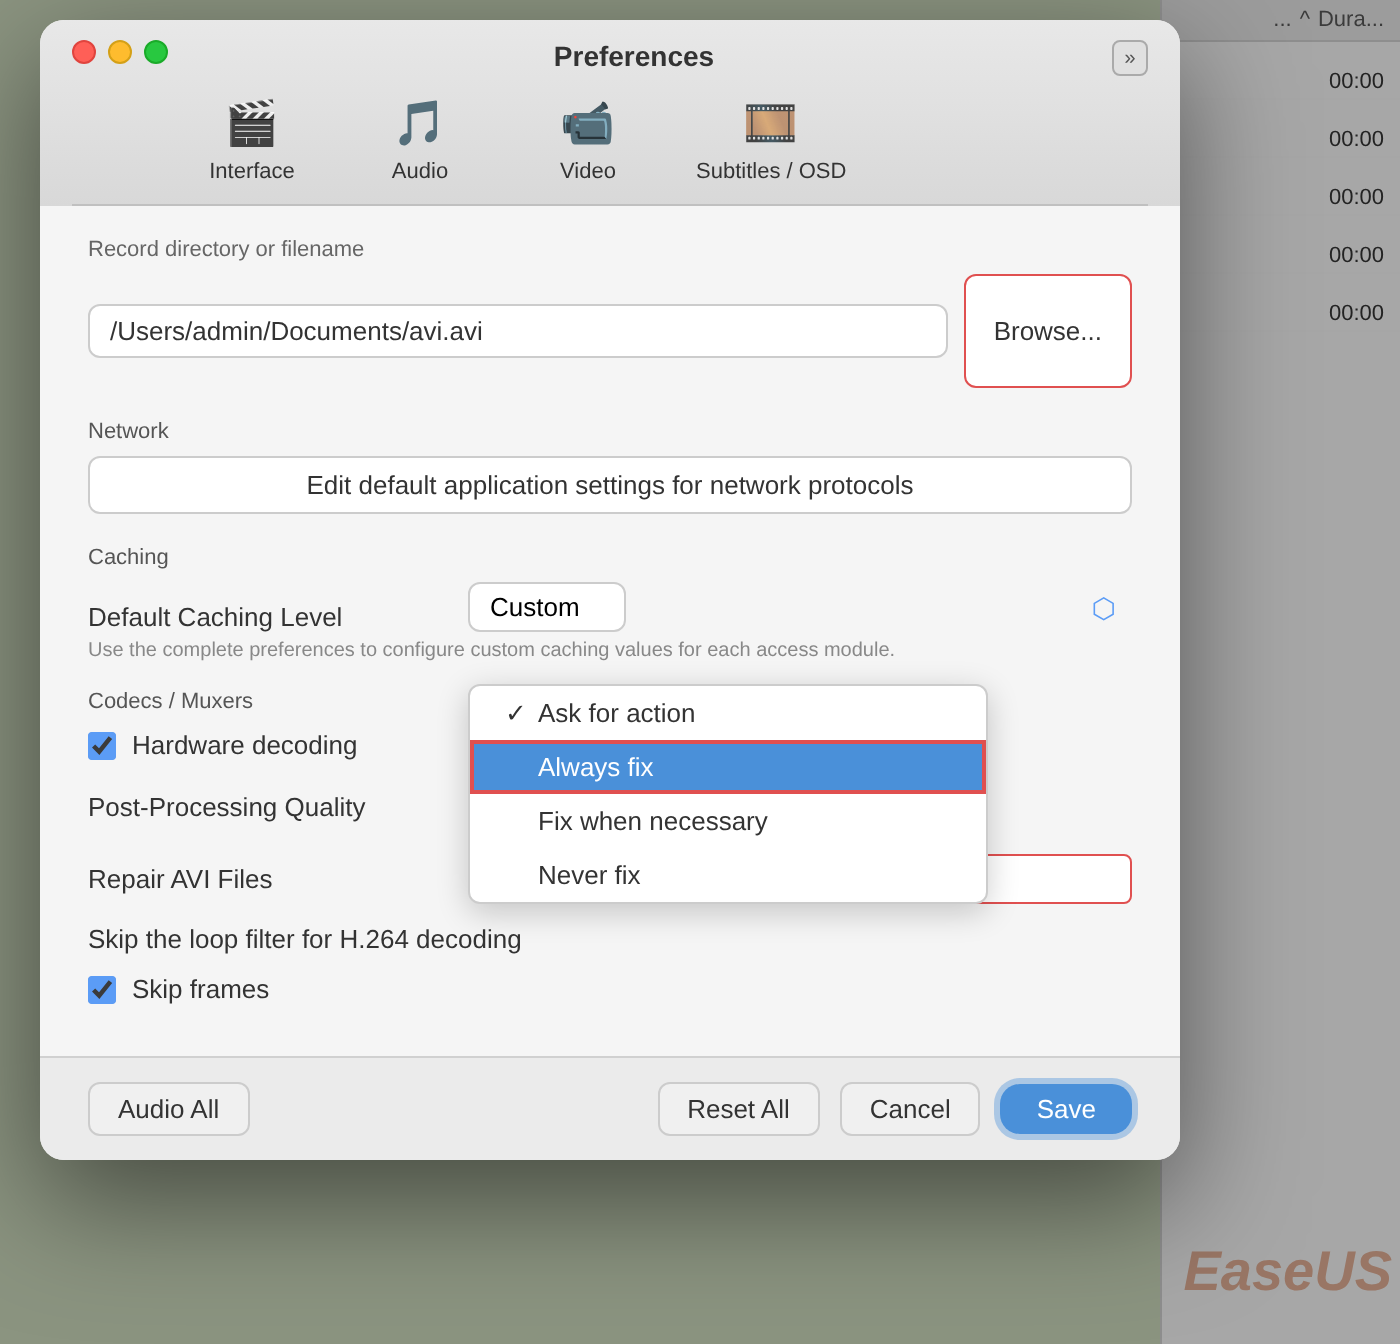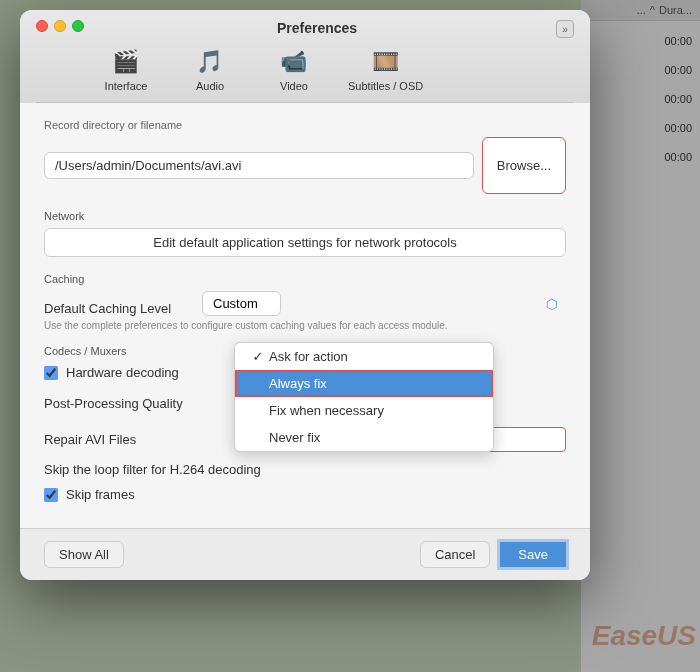--- a/index.html
+++ b/index.html
@@ -227,20 +227,21 @@
       flex: 1;
       padding: 4px 10px;
       border: 1px solid #ccc;
       border-radius: 6px;
       background: white;
       font-size: 13px;
       appearance: none;
       -webkit-appearance: none;
       cursor: pointer;
       position: relative;
+      margin-left: 32px;
     }
     .select-wrapper {
       flex: 1;
       position: relative;
     }
     .select-arrow {
       position: absolute;
       right: 8px;
       top: 50%;
       transform: translateY(-50%);
@@ -403,21 +404,21 @@
       border: 1px solid #ccc;
       border-radius: 6px;
       background: #f0f0f0;
       font-size: 13px;
       cursor: pointer;
       color: #333;
     }
     .save-btn {
       padding: 5px 18px;
       border: none;
-      border-radius: 0;
+      border-radius: 10px;
       background: #4a90d9;
       font-size: 13px;
       cursor: pointer;
       color: white;
       font-weight: 500;
       box-shadow: 0 0 0 3px rgba(74,144,217,0.4);
     }
   </style>
 </head>
 <body>
@@ -559,20 +560,21 @@
       <span class="check-icon"> </span>
       <span>Fix when necessary</span>
     </div>
     <div class="dropdown-item">
       <span class="check-icon"> </span>
       <span>Never fix</span>
     </div>
   </div>
 
   <div class="bottom-bar">
-    <button class="show-all-btn">Show All</button>
+    <button class="show-all-btn">Audio All</button>
     <div class="bottom-right">
+      <button class="reset-btn">Reset All</button>
       <button class="cancel-btn">Cancel</button>
       <button class="save-btn">Save</button>
     </div>
   </div>
 
 </div>
 
 </body></html>

